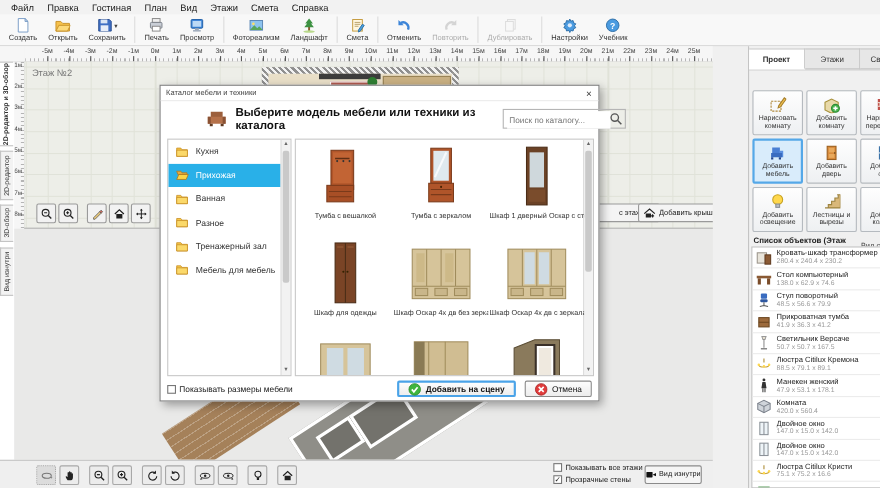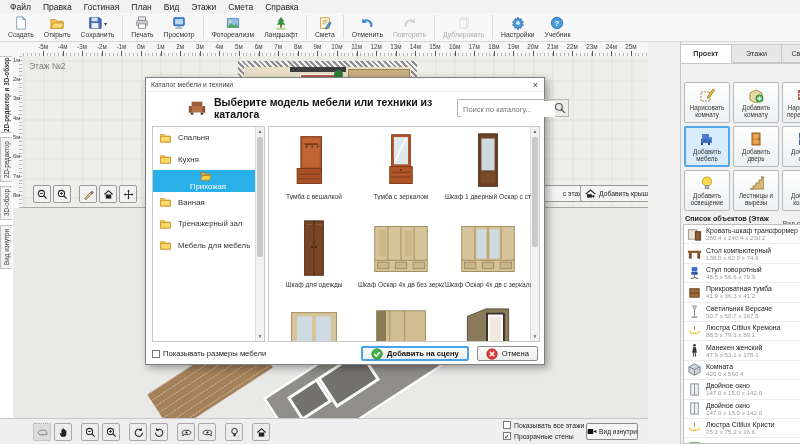--- a/index.html
+++ b/index.html
@@ -105,21 +105,21 @@
   #mhead{left:0;top:14px;width:398px;height:32px;display:flex;align-items:center;box-sizing:border-box;padding:0 8px;margin-left:33px;}
   #mhead .sofa svg{width:20px;height:18px;margin-right:7px;}
   #mheading{font-size:10.5px;font-weight:bold;color:#111;flex:1;}
   #msearch{position:relative;width:112px;height:18px;border:1px solid #b5b5b5;box-sizing:border-box;padding-left:34px;}
   #msearch input{position:absolute;left:3px;top:1px;width:90px;height:14px;border:none;outline:none;font-size:7.5px;color:#333;font-family:inherit;}
   #msearch .sic{position:absolute;right:2px;top:2px;width:12px;height:12px;}
   #msearch .sic svg{width:12px;height:12px;}
   #mcats{left:6px;top:48px;width:113px;height:216px;border:1px solid #c8c8c8;box-sizing:border-box;overflow:hidden;background:#fff;}
   .cat{height:21.5px;display:flex;align-items:center;padding-left:6px;font-size:7.8px;color:#333;box-sizing:border-box;width:104px;}
   .cat svg{width:13px;height:12px;margin-right:6px;flex:0 0 13px;}
-  .cat.sel{background:#29b0e8;color:#fff;flex-direction:column;}
+  .cat.sel{background:#29b0e8;color:#fff;}
   #mthumbs{left:122px;top:48px;width:272px;height:216px;border:1px solid #c8c8c8;box-sizing:border-box;overflow:hidden;background:#fff;}
   .cell{position:absolute;width:86px;text-align:center;}
   .cell .im{margin:0 auto;}
   .cell .im svg{width:60px;height:60px;margin:0 auto;}
   .cell .cl{font-size:6.6px;color:#333;margin-top:2px;white-space:nowrap;overflow:hidden;}
   #mfoot{left:0;top:264px;width:398px;height:23px;display:flex;align-items:center;box-sizing:border-box;padding:0 6px;}
   #mshow{display:flex;align-items:center;font-size:7.6px;color:#222;flex:1;}
   .mbtn{height:15px;border:1px solid #8a8a8a;border-radius:2px;background:linear-gradient(#fdfdfd,#ededed);display:flex;align-items:center;justify-content:center;font-size:7.6px;color:#111;box-sizing:border-box;padding:0 8px;margin-left:8px;}
   .mbtn svg{width:12px;height:12px;margin-right:4px;}
   .mbtn.primary{border:2px solid #4aa3e8;font-weight:bold;}
@@ -929,48 +929,48 @@
       <div class="sthumb" style="top:10px;height:120px;"></div>
       <div class="sarrow sdn">▼</div>
     </div>
       <div class="cat">
         <span class="ic">
           <svg viewBox="0 0 16 16">
             <path d="M1.5 3.5h5l1.5 2h6.5v8H1.5z" fill="#f9c846" stroke="#c8922a"></path>
             <path d="M1.5 6h13v7.5H1.5z" fill="#fbd96a" stroke="#c8922a"></path>
           </svg>
         </span>
-        <span>Спальня</span>
+        <span>Кухня</span>
+      </div>
+      <div class="cat sel">
+        <span class="ic">
+          <svg viewBox="0 0 16 16">
+            <path d="M1.5 3.5h5l1.5 2h6v2h-11z" fill="#e8a93c" stroke="#b07a1e"></path>
+            <path d="M1.5 13.5l2.5-6h11.5l-2.5 6z" fill="#fbd445" stroke="#b07a1e"></path>
+          </svg>
+        </span>
+        <span>Прихожая</span>
       </div>
       <div class="cat">
         <span class="ic">
           <svg viewBox="0 0 16 16">
             <path d="M1.5 3.5h5l1.5 2h6.5v8H1.5z" fill="#f9c846" stroke="#c8922a"></path>
             <path d="M1.5 6h13v7.5H1.5z" fill="#fbd96a" stroke="#c8922a"></path>
           </svg>
         </span>
-        <span>Кухня</span>
-      </div>
-      <div class="cat sel">
-        <span class="ic">
-          <svg viewBox="0 0 16 16">
-            <path d="M1.5 3.5h5l1.5 2h6v2h-11z" fill="#e8a93c" stroke="#b07a1e"></path>
-            <path d="M1.5 13.5l2.5-6h11.5l-2.5 6z" fill="#fbd445" stroke="#b07a1e"></path>
-          </svg>
-        </span>
-        <span>Прихожая</span>
+        <span>Ванная</span>
       </div>
       <div class="cat">
         <span class="ic">
           <svg viewBox="0 0 16 16">
             <path d="M1.5 3.5h5l1.5 2h6.5v8H1.5z" fill="#f9c846" stroke="#c8922a"></path>
             <path d="M1.5 6h13v7.5H1.5z" fill="#fbd96a" stroke="#c8922a"></path>
           </svg>
         </span>
-        <span>Ванная</span>
+        <span>Разное</span>
       </div>
       <div class="cat">
         <span class="ic">
           <svg viewBox="0 0 16 16">
             <path d="M1.5 3.5h5l1.5 2h6.5v8H1.5z" fill="#f9c846" stroke="#c8922a"></path>
             <path d="M1.5 6h13v7.5H1.5z" fill="#fbd96a" stroke="#c8922a"></path>
           </svg>
         </span>
         <span>Тренажерный зал</span>
       </div>

